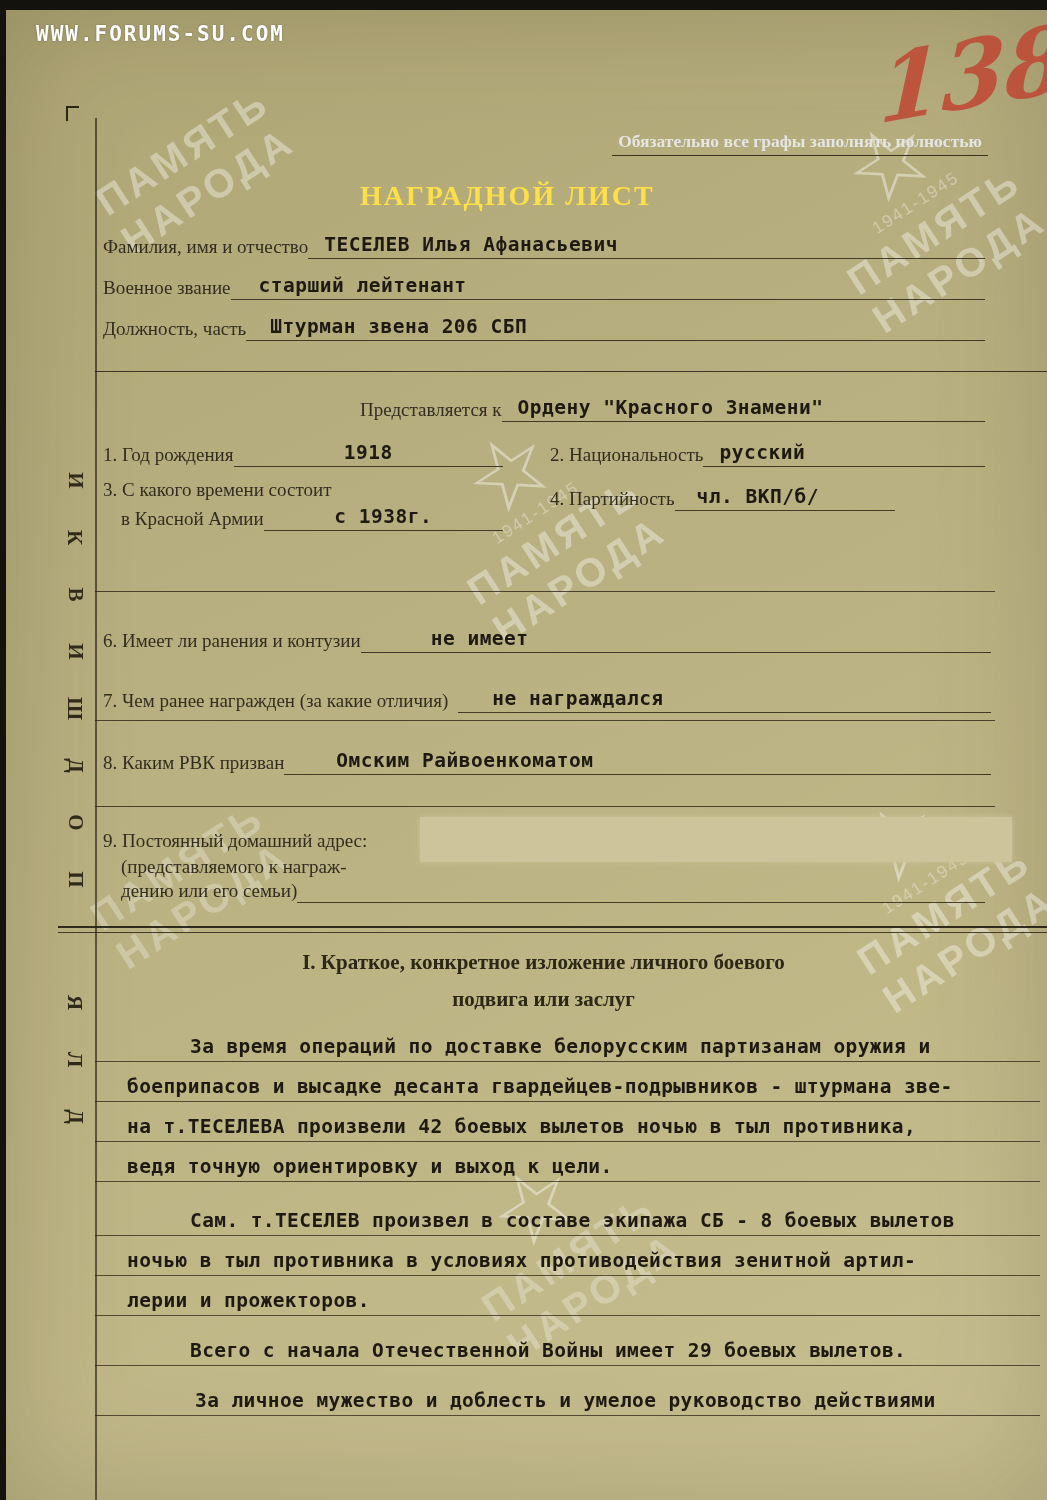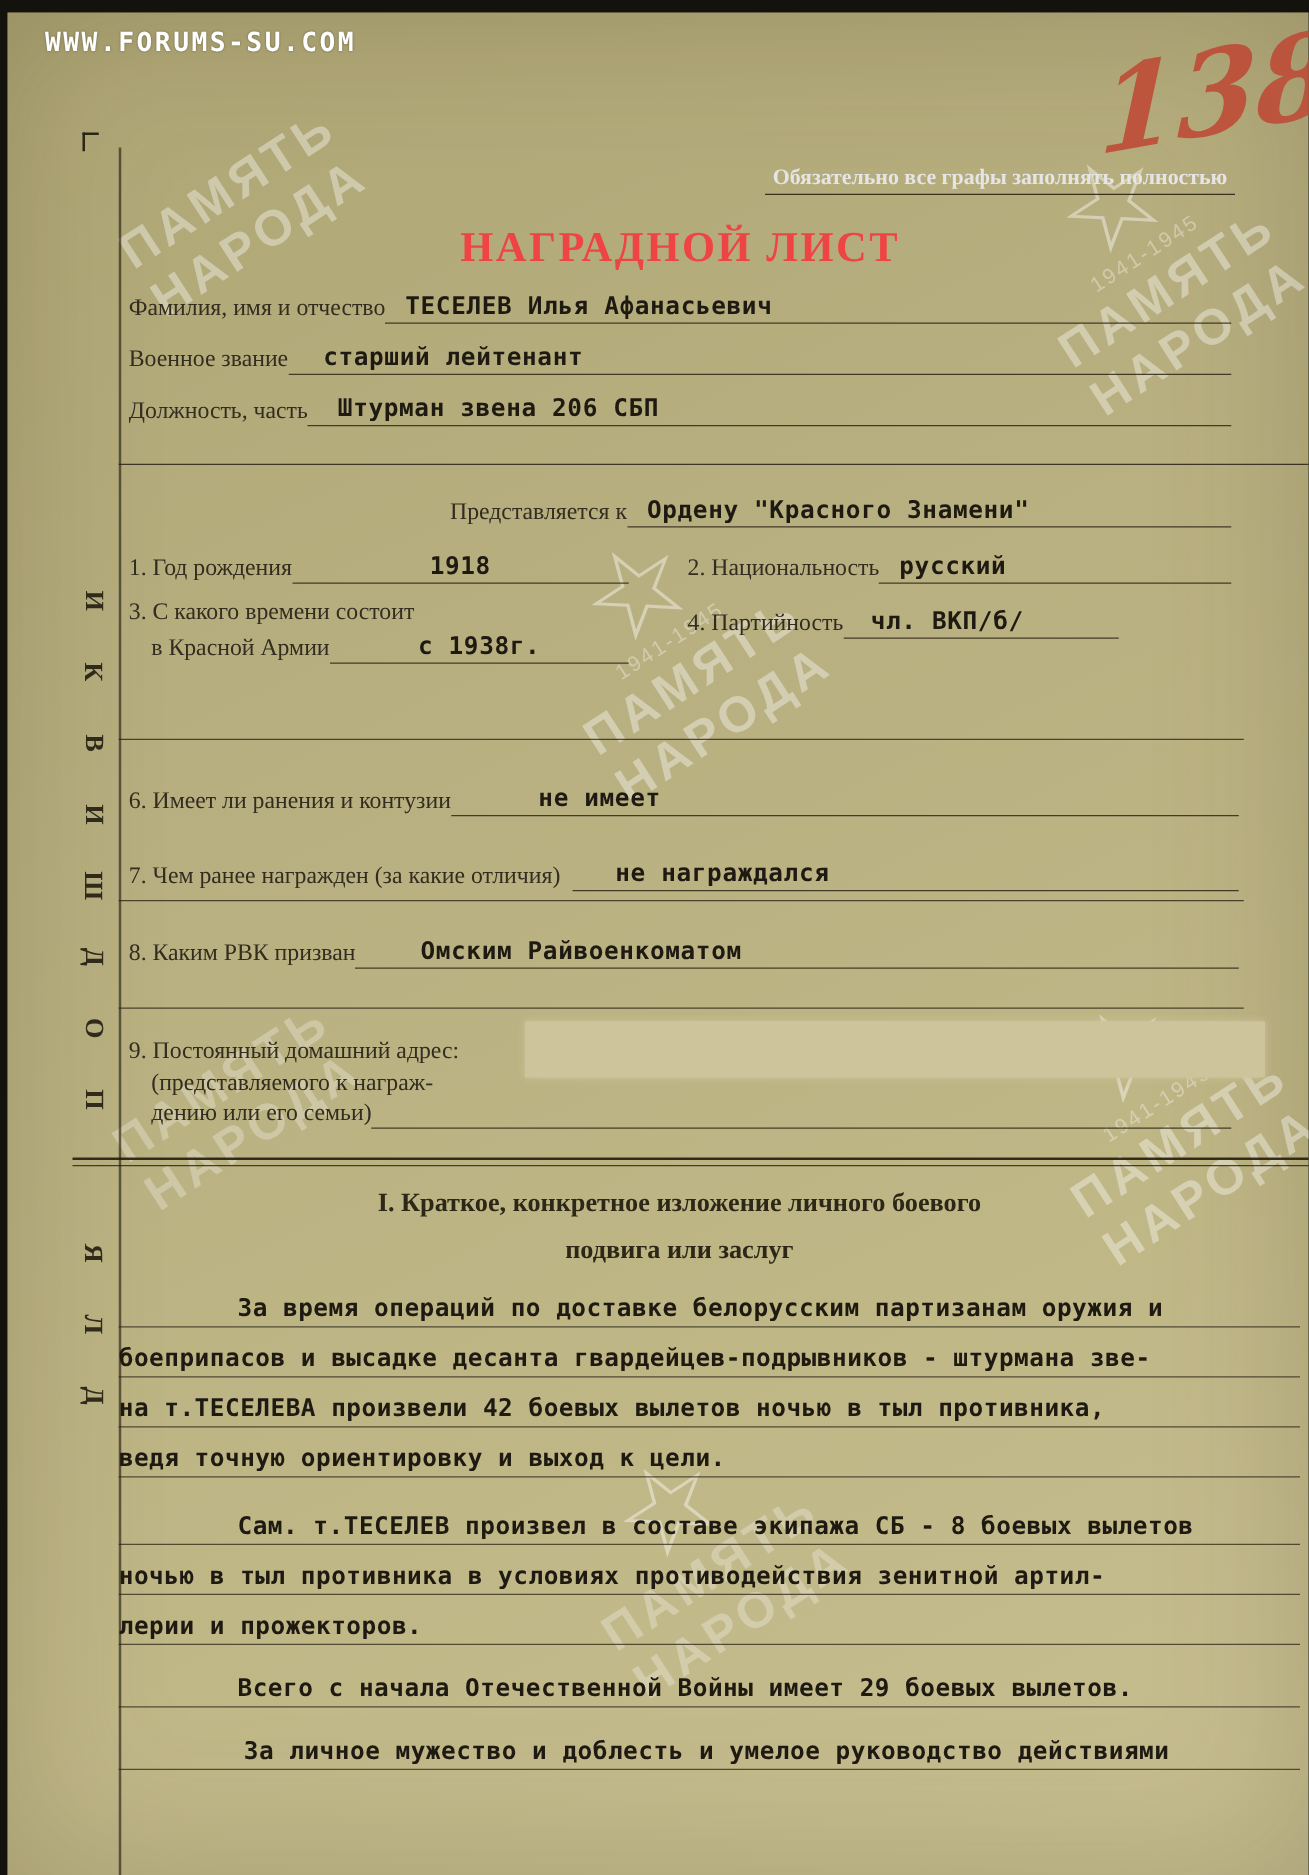--- a/index.html
+++ b/index.html
@@ -11,22 +11,22 @@
   .abs{position:absolute;}
   
   .site-mark{left:36px;top:22px;font-family:"DejaVu Sans Mono",monospace;font-weight:bold;
              font-size:21px;letter-spacing:2px;color:#ffffff;text-shadow:0 0 2px rgba(0,0,0,.35);}
   
   .pagenum{left:878px;top:28px;font-family:"DejaVu Serif",serif;font-style:italic;font-weight:bold;
            font-size:92px;color:#bf4a36;opacity:.88;transform:rotate(-10deg) skewX(-12deg);line-height:1;}
   
   .hdr-note{top:131px;left:612px;width:376px;text-align:center;font-weight:bold;font-size:17.5px;
             border-bottom:1.5px solid #39321f;padding-bottom:3px;color:#e5e5e5;}
-  .title{top:180px;left:360px;width:360px;text-align:right;font-size:34px;font-weight:bold;
-         letter-spacing:2px;color:#ef4444;}
+  .title{top:180px;left:360px;width:360px;text-align:left;font-size:28px;font-weight:bold;
+         letter-spacing:2px;color:#fde047;}
   
   .frow{display:flex;align-items:flex-end;}
   .lbl{white-space:nowrap;font-size:19px;padding-bottom:1px;}
   .val{flex:1;border-bottom:1.6px solid rgba(45,38,22,.85);font-family:"DejaVu Sans Mono",monospace;
        font-weight:bold;font-size:19.5px;color:#1e1a12;letter-spacing:.5px;white-space:nowrap;
        padding:0 0 2px 16px;}
   .val.center{text-align:center;padding-left:0;}
   .rule{border-bottom:1.6px solid rgba(45,38,22,.8);height:1px;}
   .divider{left:95px;right:0;top:371px;height:0;border-top:1.8px solid rgba(40,33,20,.85);}
   .dbl-rule{left:58px;right:0;top:926px;height:4px;border-top:2.5px solid rgba(35,29,17,.9);
@@ -37,21 +37,21 @@
   .redaction{left:420px;top:817px;width:592px;height:45px;background:#cdc49b;box-shadow:0 0 6px rgba(205,196,155,.9);}
   
   .sec-h{left:95px;right:55px;text-align:center;font-weight:bold;font-size:21px;color:#2c2717;}
   
   #body-lines{left:95px;right:7px;top:1022px;}
   .bline{position:relative;display:flex;align-items:flex-end;height:40px;
          border-bottom:1.6px solid rgba(45,38,22,.75);
          font-family:"DejaVu Sans Mono",monospace;font-weight:bold;font-size:19.5px;
          color:#1e1a12;letter-spacing:.4px;white-space:nowrap;padding-bottom:3px;box-sizing:border-box;}
   .bline.ind{padding-left:95px;}
-  .bline.noind{}
+  .bline.noind{padding-left:32px;}
   .bline.gap-lg{margin-top:14px;}
   .bline.gap-md{margin-top:10px;}
   
   #margin-word{left:42px;top:452px;width:34px;display:flex;flex-direction:column;align-items:center;}
   #margin-word span{display:block;transform:rotate(90deg);font-weight:bold;font-size:21px;
                     color:#2f2a1a;height:57px;}
   #margin-word .word-gap{margin-top:66px;}
   
   .wm{color:rgba(255,255,255,.38);text-align:center;transform:rotate(-33deg);pointer-events:none;
       font-family:"Liberation Sans",sans-serif;}

